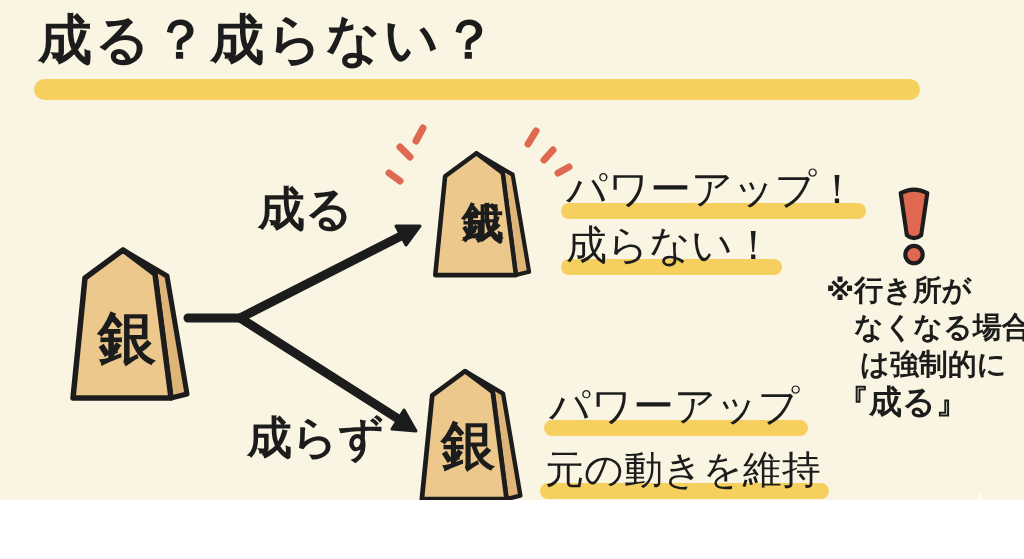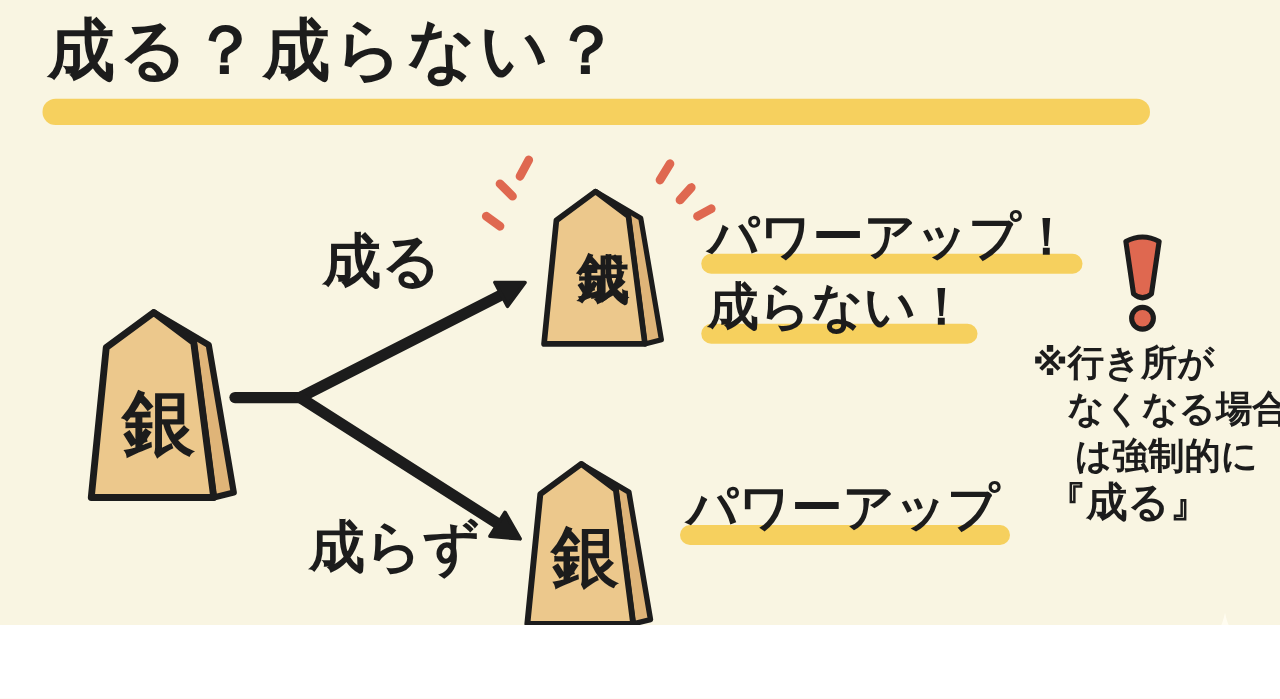--- a/index.html
+++ b/index.html
@@ -33,21 +33,21 @@
     writing-mode:vertical-rl; text-orientation:upright;
     transform:translateX(-50%); letter-spacing:1px;
   }
 
   
   .branch-label { font-weight:800; color:#1c1c1c; white-space:nowrap; }
   .promote-label { left:258px; top:178px; font-size:47px; }
   .not-promote-label { left:247px; top:408px; font-size:45px; }
 
   
-  .note { font-weight:700; color:#1c1c1c; white-space:nowrap; }
+  .note { font-weight:400; color:#1c1c1c; white-space:nowrap; }
   .hl { position:relative; z-index:0; display:inline-block; }
   .hl::after {
     content:""; position:absolute; left:-5px; right:-8px; bottom:-2px;
     height:16px; background:#f6d05e; border-radius:9px; z-index:-1;
   }
   .pu-note-1 { left:566px; top:162px; font-size:41px; }
   .pu-note-2 { left:566px; top:218px; font-size:41px; }
   .up-note-1 { left:549px; top:379px; font-size:41px; }
   .up-note-2 { left:545px; top:443px; font-size:39px; }
 
@@ -119,20 +119,23 @@
     <svg viewBox="0 0 136 162">
       <polygon class="piece-side" points="60,6 104,32 124,150 108,154 92,30"></polygon>
       <polygon class="piece-face" points="60,6 92,30 108,154 10,154 22,34"></polygon>
     </svg>
     <div class="piece-kanji" style="top:44px; font-size:54px;">銀</div>
   </div>
 
   <div class="abs note up-note-1">
     <span class="hl">パワーアップ</span>
   </div>
+  <div class="abs note up-note-2">
+    <span class="hl">元の動きを維持</span>
+  </div>
 
   <svg class="abs" style="left:893px; top:186px; width:42px; height:86px;" viewBox="0 0 40 84">
     <path d="M7,7 Q20,0 33,7 L27,48 Q20,54 13,48 Z" fill="#df6850" stroke="#1c1c1c" stroke-width="4" stroke-linejoin="round"></path>
     <circle cx="20" cy="67" r="8.5" fill="#df6850" stroke="#1c1c1c" stroke-width="4"></circle>
   </svg>
 
   <div class="abs warning-text">
     <div class="wl l1">※行き所が</div>
     <div class="wl l2">なくなる場合</div>
     <div class="wl l3">は強制的に</div>

